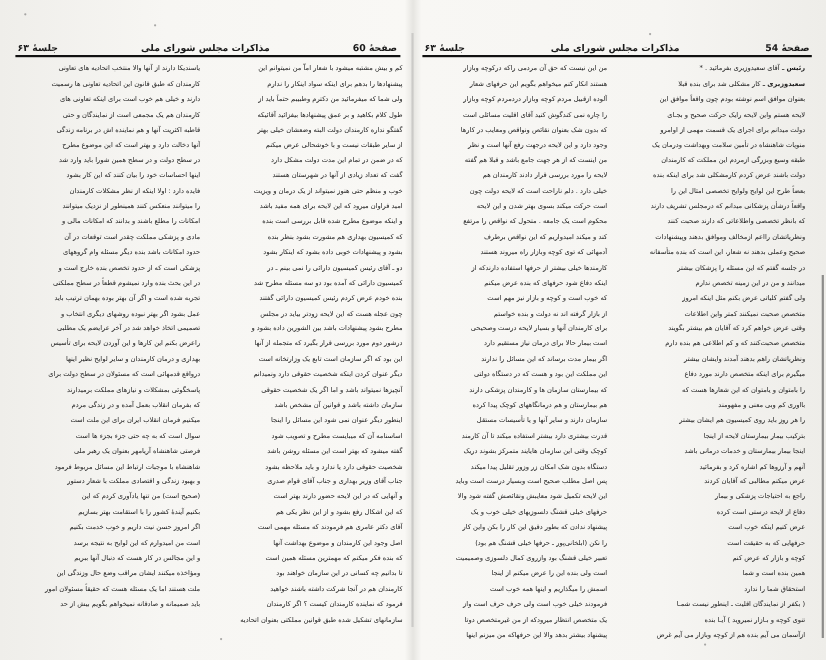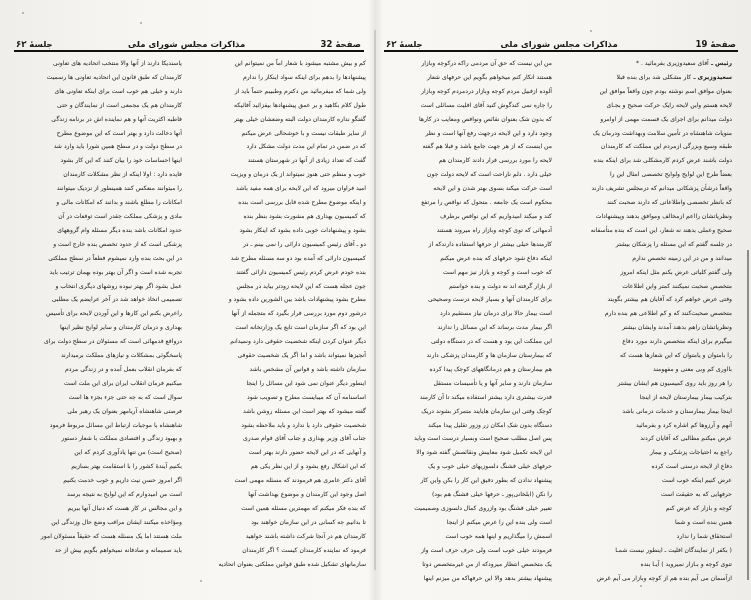--- a/index.html
+++ b/index.html
@@ -58,21 +58,21 @@
     }
   </style>
 </head>
 <body>
 
 <div class="spread">
   <div class="gutter"></div>
 
   <div class="page page-left">
     <div class="header">
-      <span>صفحهٔ 32</span>
+      <span>صفحهٔ 60</span>
       <span>مذاکرات مجلس شورای ملی</span>
       <span>جلسهٔ ۶۳</span>
     </div>
     <div class="rule"></div>
 
     <div class="col col-a" id="lp-colA">
         <p>کم و بیش مشتبه میشود با شعار اماّ من نمیتوانم این</p>
         <p>پیشنهادها را بدهم برای اینکه سواد اینکار را ندارم</p>
         <p>ولی شما که میفرمائید من دکترم وطبیبم حتماً باید از</p>
         <p>طول کلام بکاهید و بر عمق پیشنهادها بیفزائید آقائیکه</p>
@@ -145,21 +145,21 @@
         <p>است من امیدوارم که این لوایح به نتیجه برسد</p>
         <p>و این مجالس در کار هست که دنبال آنها ببریم</p>
         <p>ومؤاخذه میکنند ایشان مراقب وضع حال وزندگی این</p>
         <p>ملت هستند اما یک مسئله هست که حقیقاً مسئولان امور</p>
         <p>باید صمیمانه و صادقانه نمیخواهم بگویم بیش از حد</p>
       </div>
   </div>
 
   <div class="page page-right">
     <div class="header">
-      <span>صفحهٔ 19</span>
+      <span>صفحهٔ 54</span>
       <span>مذاکرات مجلس شورای ملی</span>
       <span>جلسهٔ ۶۳</span>
     </div>
     <div class="rule"></div>
 
     <div class="col col-a" id="rp-colA">
         <p><span class="speaker">رئیس ـ </span><span>آقای سعیدوزیری بفرمائید . *</span></p>
         <p><span class="speaker">سعیدوزیری ـ </span><span>کار مشکلی شد برای بنده قبلا</span></p>
         <p><span>بعنوان موافق اسم نوشته بودم چون واقعاً موافق این</span></p>
         <p><span>لایحه هستم واین لایحه رایک حرکت صحیح و بجـای</span></p>

